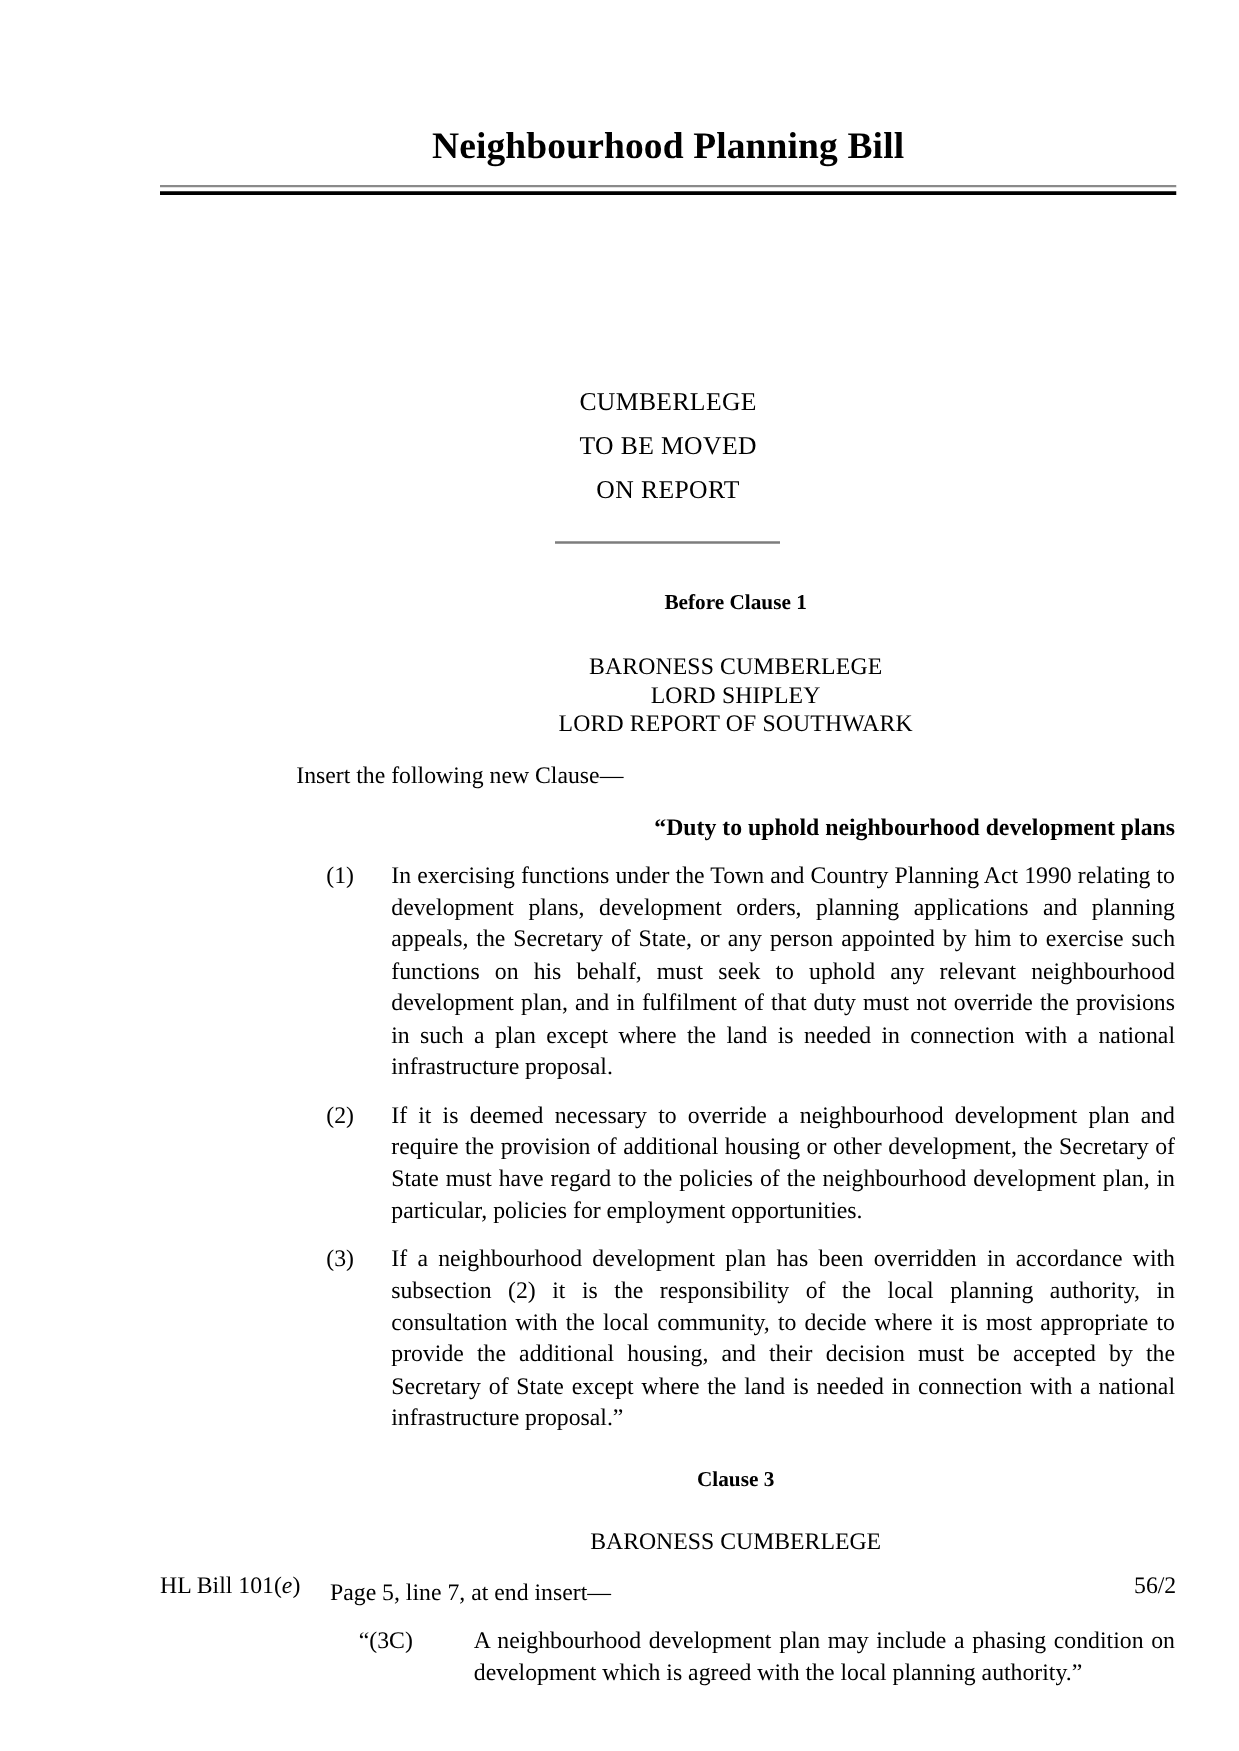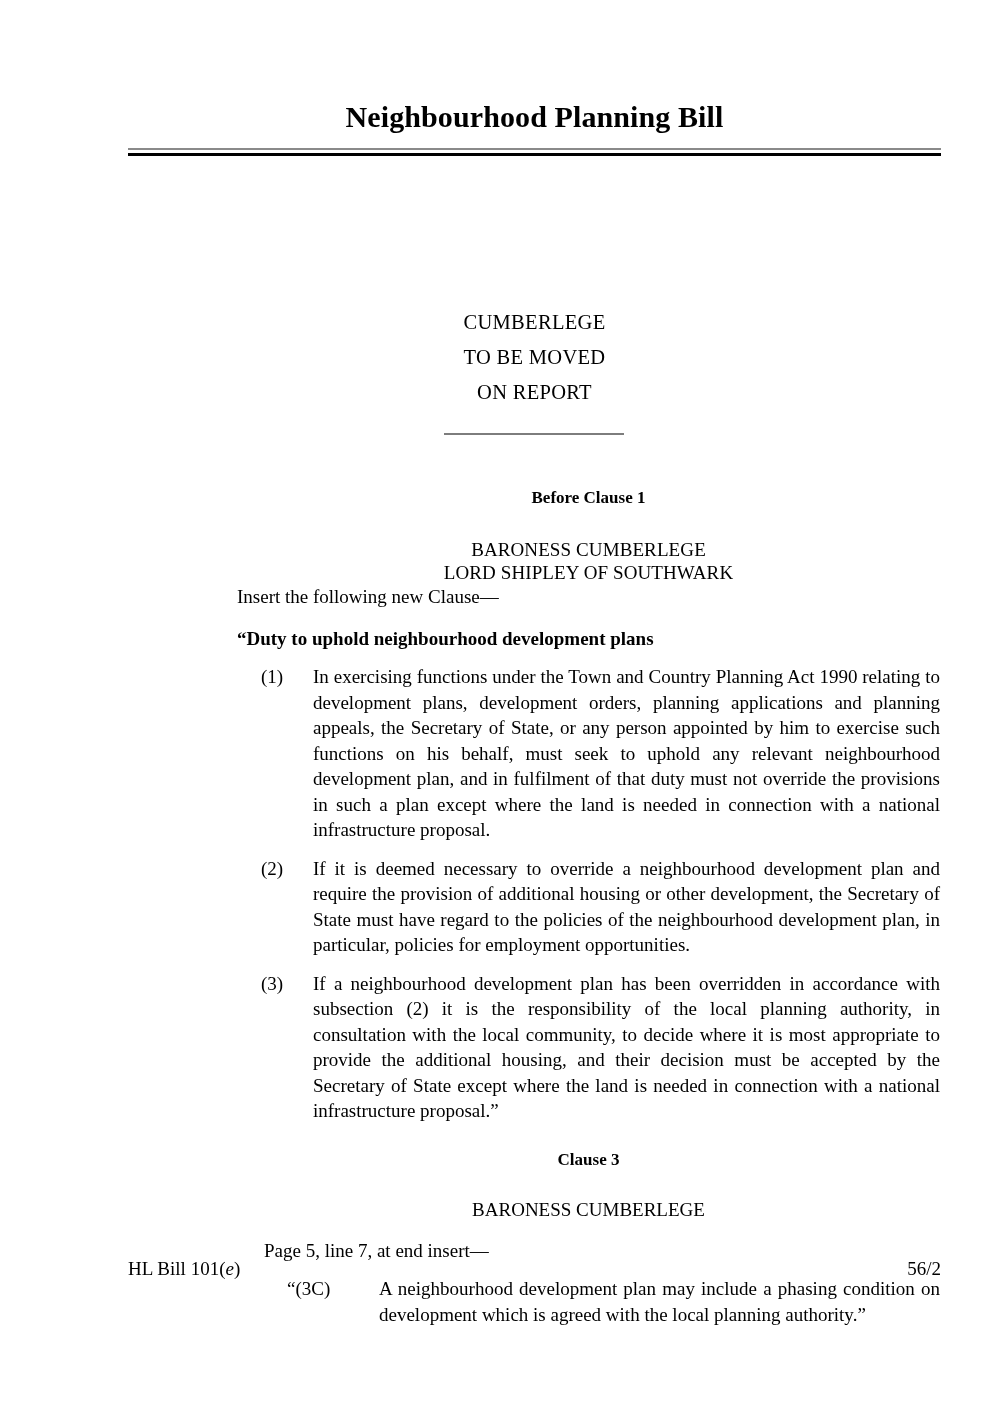--- a/index.html
+++ b/index.html
@@ -77,21 +77,21 @@
     top: 433px;
     width: 180px;
     height: 2px;
     background: #7d7d7d;
   }
 
   
   .content {
     position: absolute;
     left: 198px;
-    top: 488px;
+    top: 472px;
     width: 703px;
   }
 
   .clause-heading {
     font-size: 17px;
     font-weight: bold;
     text-align: center;
     margin: 0;
     line-height: 1.2;
   }
@@ -102,29 +102,30 @@
   }
   .sponsors div {
     font-size: 19px;
     line-height: 23px;
     letter-spacing: 0.1px;
   }
 
   .lead-in {
     font-size: 19px;
     line-height: 25px;
+    margin-top: 17px;
     text-align: left;
   }
 
   .new-clause-title {
     font-size: 19px;
     font-weight: bold;
     line-height: 25px;
     margin-top: 17px;
-    text-align: left;
+    text-align: right;
   }
 
   
   .subsection {
     position: relative;
     margin-top: 13px;
     padding-left: 52px;
     margin-left: 24px;
     font-size: 19px;
     line-height: 25.5px;
@@ -223,21 +224,22 @@
   </div>
 
   <div class="divider-rule"></div>
 
   <div class="content">
 
     <div class="clause-heading">Before Clause 1</div>
 
     <div class="sponsors">
       <div>BARONESS CUMBERLEGE</div>
-      <div>LORD SHIPLEY OF SOUTHWARK</div>
+      <div>LORD SHIPLEY</div>
+      <div>LORD REPORT OF SOUTHWARK</div>
     </div>
 
     <div class="lead-in">Insert the following new Clause—</div>
 
     <div class="new-clause-title">“Duty to uphold neighbourhood development plans</div>
 
     <div class="subsection">
       <span class="marker">(1)</span>
       <span>In exercising functions under the Town and Country Planning Act 1990 relating to development plans, development orders, planning applications and planning appeals, the Secretary of State, or any person appointed by him to exercise such functions on his behalf, must seek to uphold any relevant neighbourhood development plan, and in fulfilment of that duty must not override the provisions in such a plan except where the land is needed in connection with a national infrastructure proposal.</span>
     </div>

